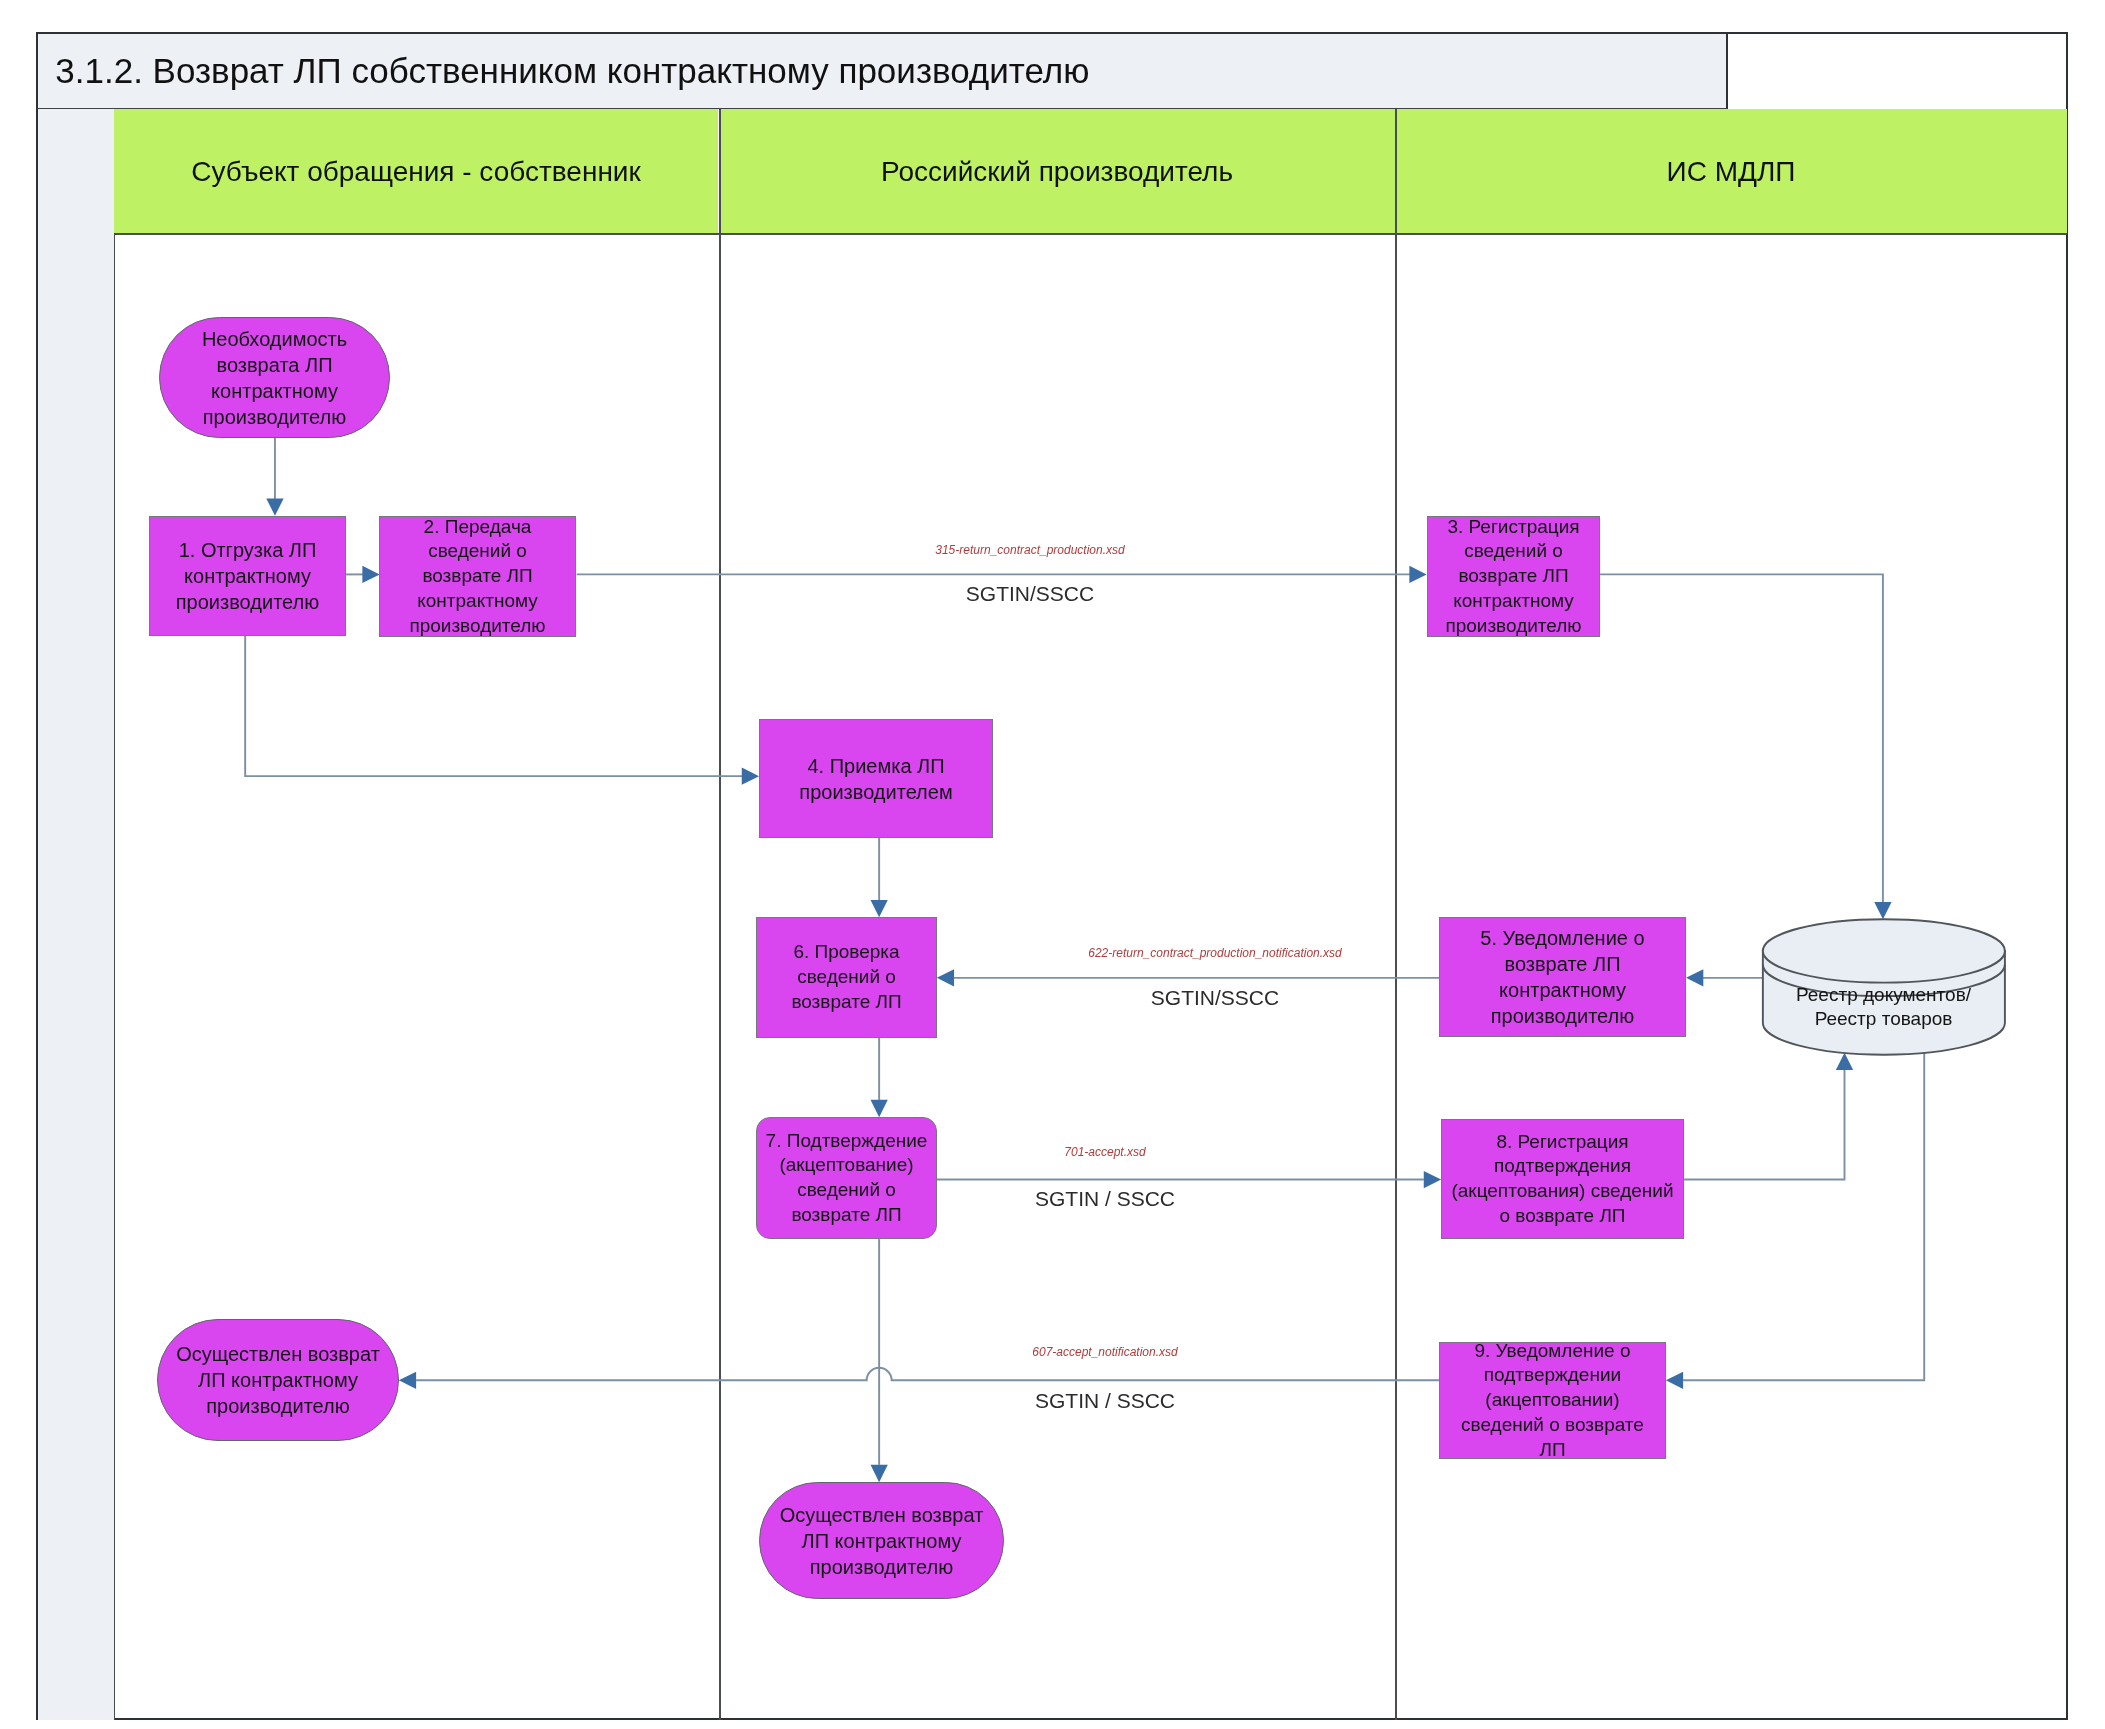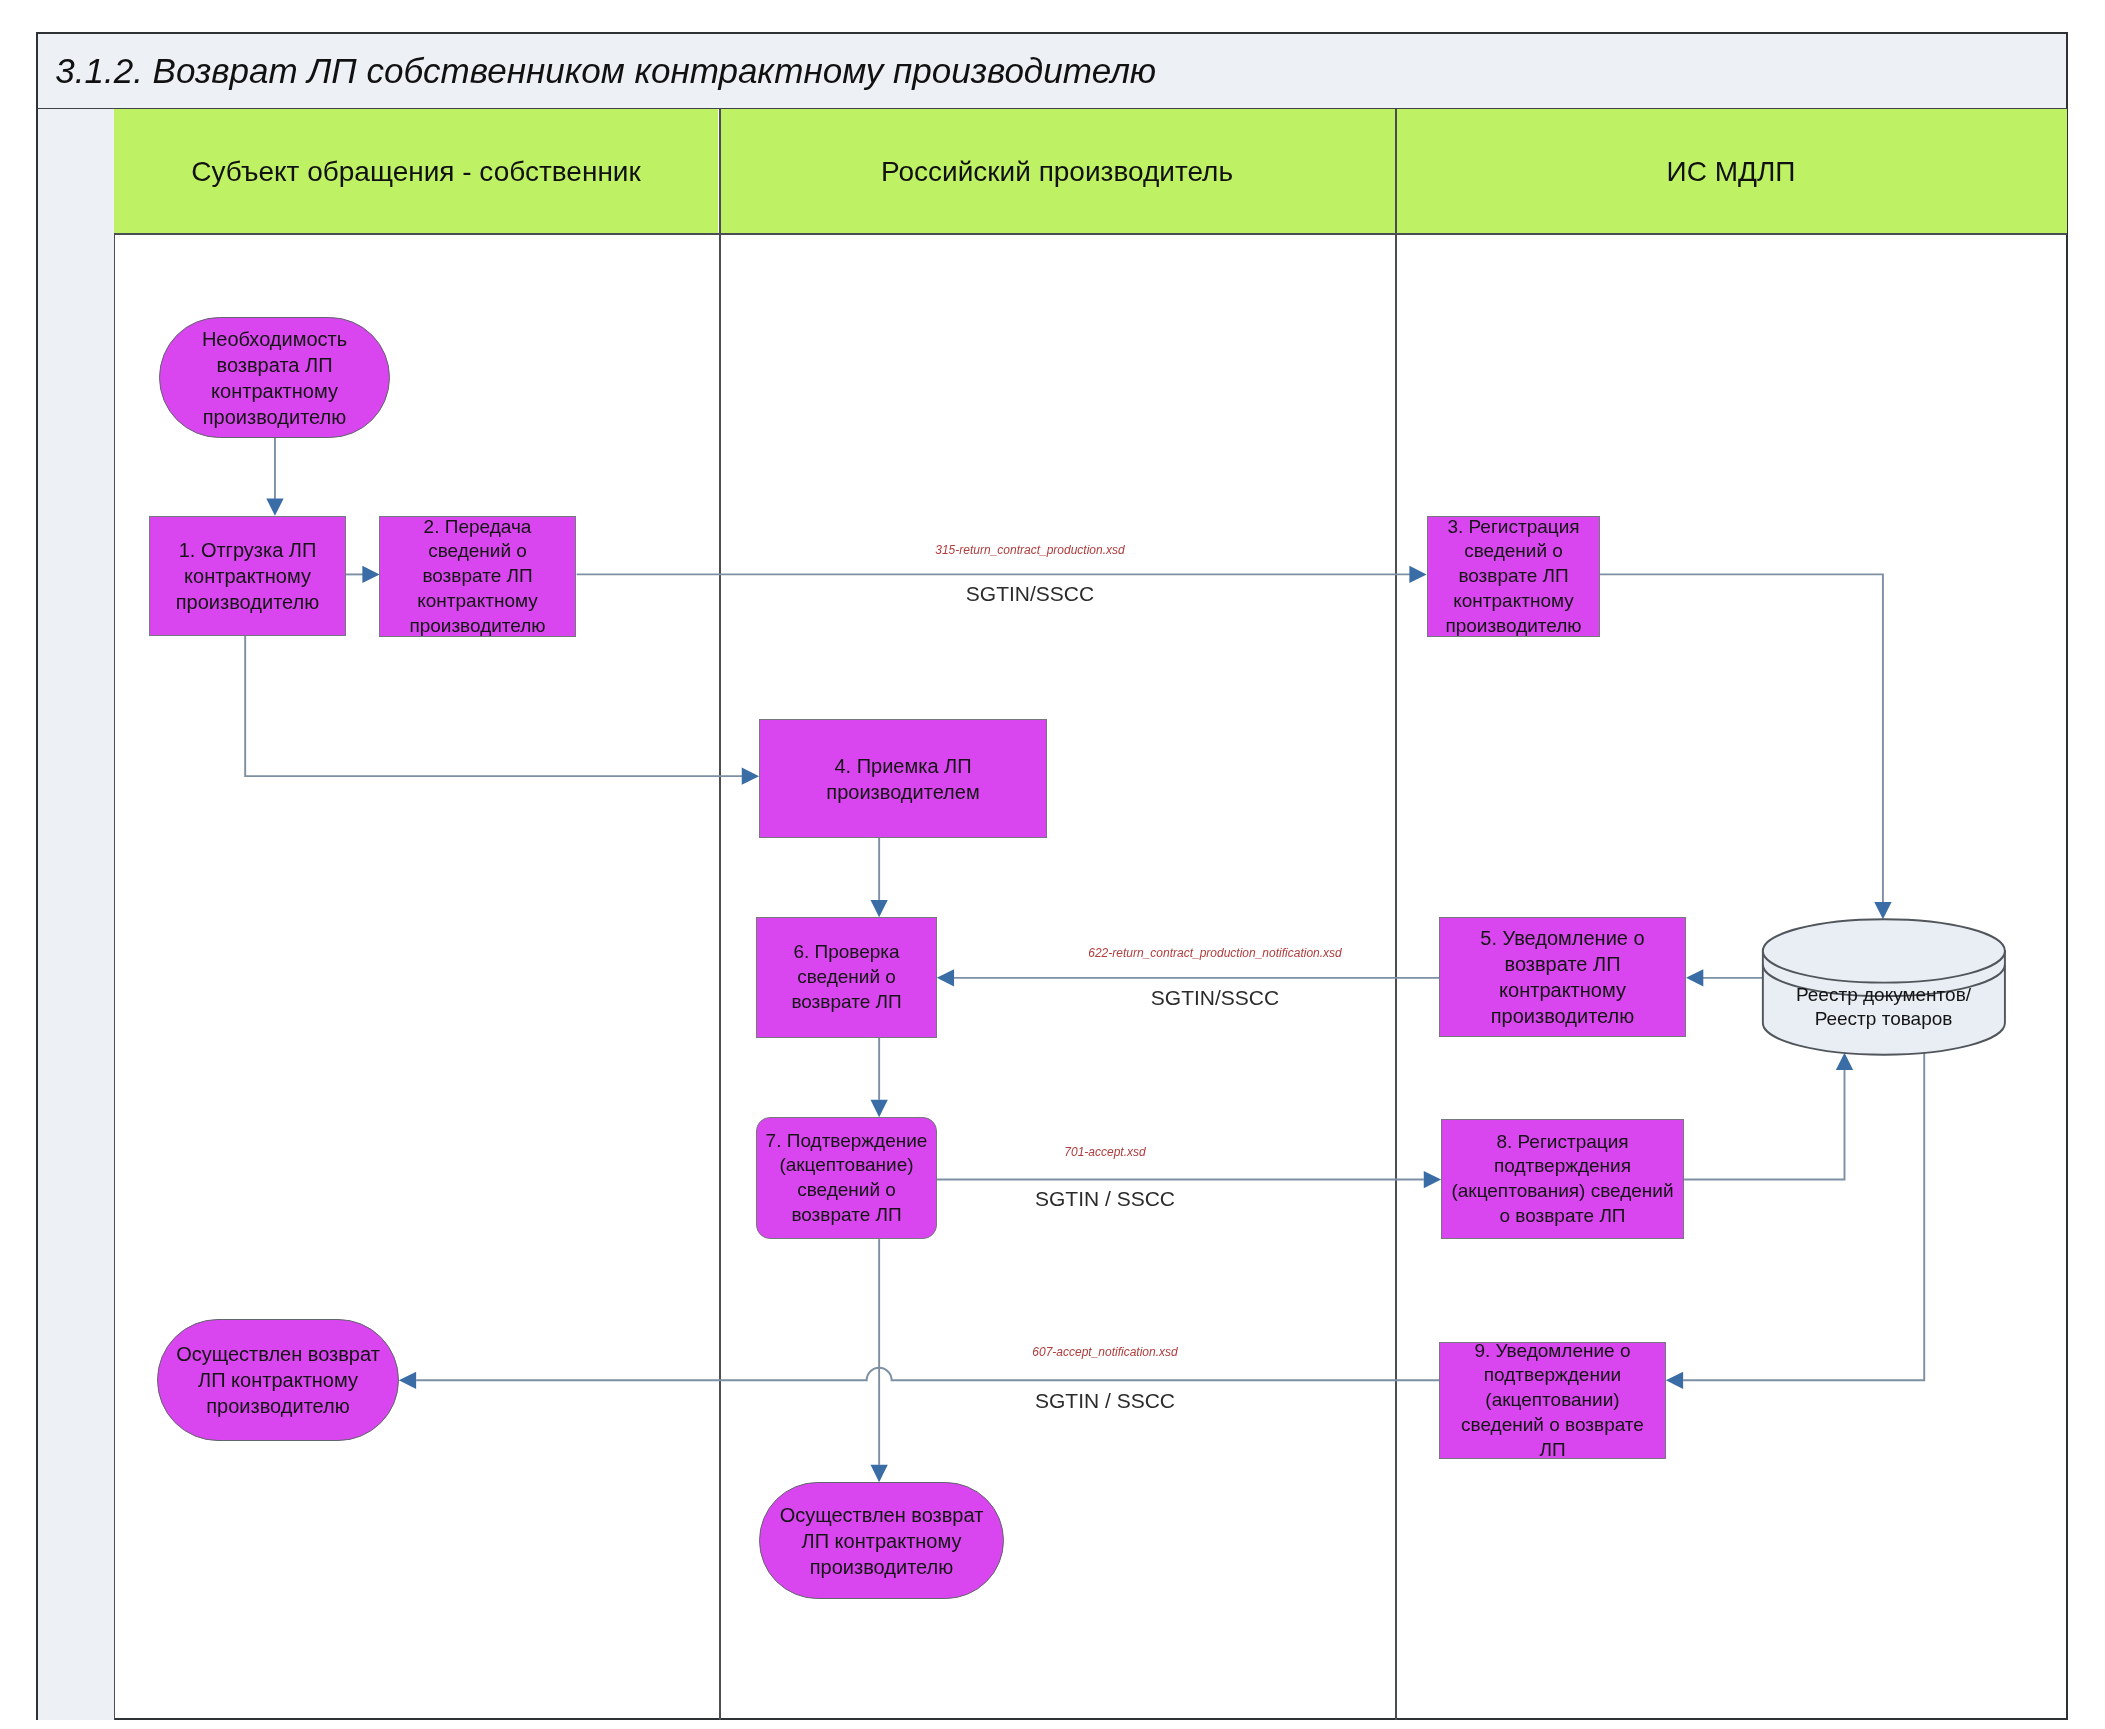--- a/index.html
+++ b/index.html
@@ -3,21 +3,21 @@
 <meta charset="utf-8">
 <style>
   html,body{margin:0;padding:0;background:#ffffff;}
   #canvas{
     position:relative;width:2106px;height:1729px;background:#ffffff;
     font-family:"Liberation Sans", sans-serif;color:#1c1c1c;overflow:hidden;
   }
   .abs{position:absolute;box-sizing:border-box;}
   
   .frame{left:36px;top:32px;width:2032px;height:1688px;border:2.9px solid #2f3235;background:#ffffff;}
-  .titlebar{left:36px;top:32px;width:2032px;height:77px;background:#edf1f6;border:2.9px solid #2f3235;border-bottom:1.9px solid #3f4346;display:flex;align-items:center;padding-left:17.3px;font-style:italic;}
+  .titlebar{left:36px;top:32px;width:1692px;height:77px;background:#edf1f6;border:2.9px solid #2f3235;border-bottom:1.9px solid #3f4346;display:flex;align-items:center;padding-left:17.3px;}
   .titlebar span{font-size:35px;color:#111;}
   .leftstrip{left:36px;top:109px;width:79px;height:1611px;background:#edf1f6;border-left:2.9px solid #2f3235;border-right:1.9px solid #4a4e52;}
   .lanehead{top:109px;height:125px;background:#bef264;display:flex;align-items:center;justify-content:center;font-size:28px;color:#111;}
   .hline{background:#4a4e52;height:1.9px;}
   .vline{background:#4a4e52;width:1.9px;}
   
   .node{
     background:#d946ef;border:1.9px solid #75797e;display:flex;align-items:center;justify-content:center;
     text-align:center;font-size:20px;line-height:1.3;color:#141414;padding:3.8px 7.7px;
   }
@@ -102,21 +102,21 @@
   </div>
 
   <div class="abs node" style="left:379px;top:516px;width:197px;height:121px;font-size:19px;justify-content:center;">
     <span>2. Передача сведений о возврате ЛП контрактному производителю</span>
   </div>
 
   <div class="abs node" style="left:1427px;top:516px;width:173px;height:121px;font-size:19px;">
     <span>3. Регистрация сведений о возврате ЛП контрактному производителю</span>
   </div>
 
-  <div class="abs node" style="left:759px;top:719px;width:288px;height:119px;">
+  <div class="abs node" style="left:759px;top:719px;width:234px;height:119px;">
     <span>4. Приемка ЛП производителем</span>
   </div>
 
   <div class="abs node" style="left:756px;top:917px;width:181px;height:121px;font-size:19px;">
     <span>6. Проверка сведений о возврате ЛП</span>
   </div>
 
   <div class="abs node" style="left:1439px;top:917px;width:247px;height:120px;">
     <span>5. Уведомление о возврате ЛП контрактному производителю</span>
   </div>

